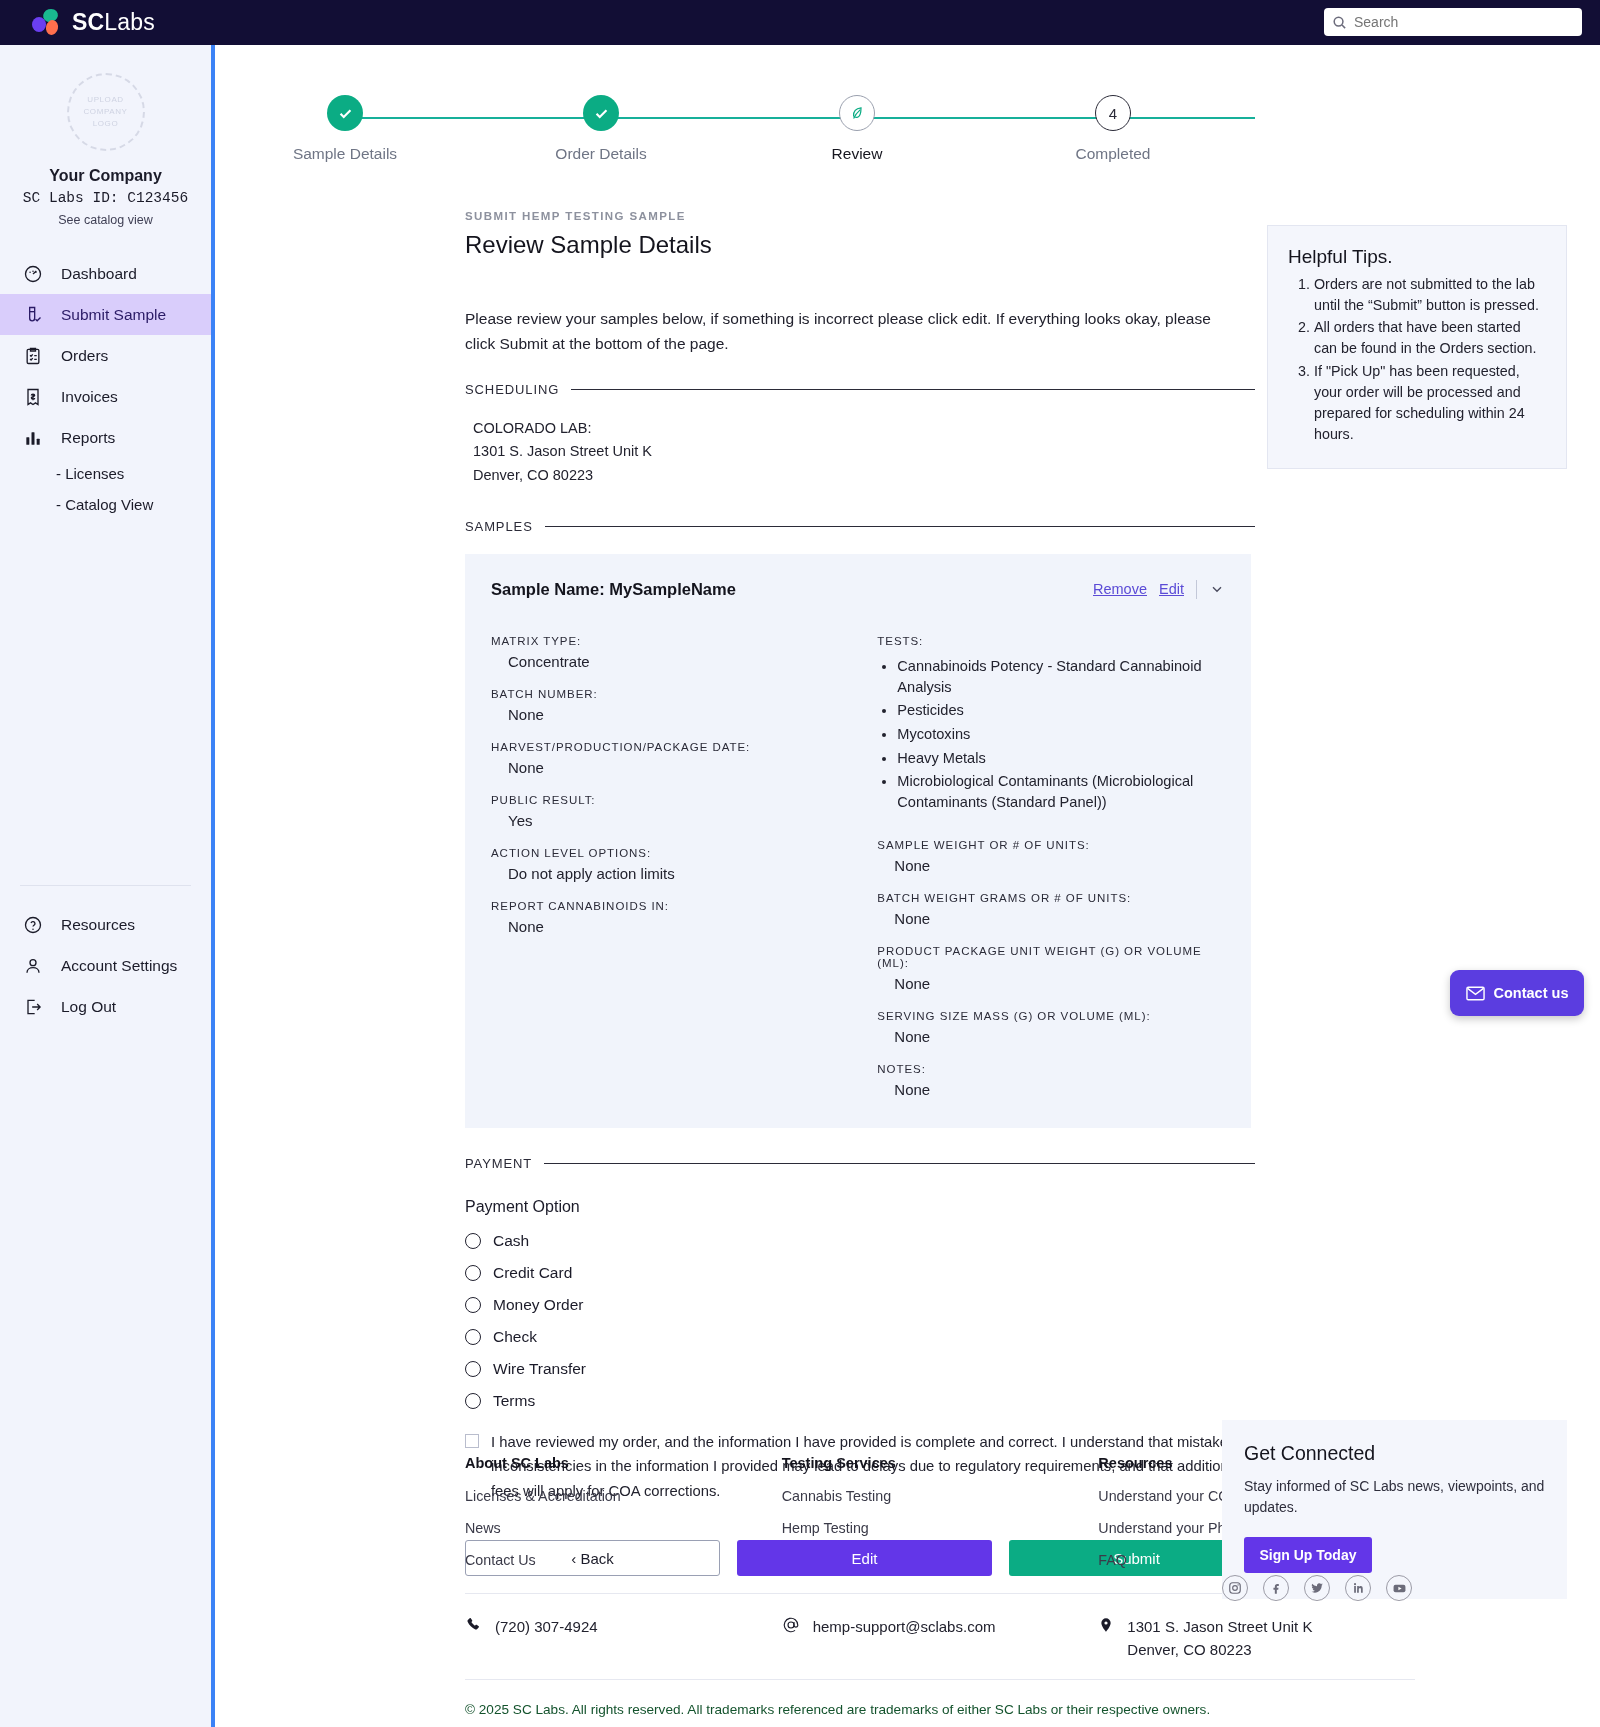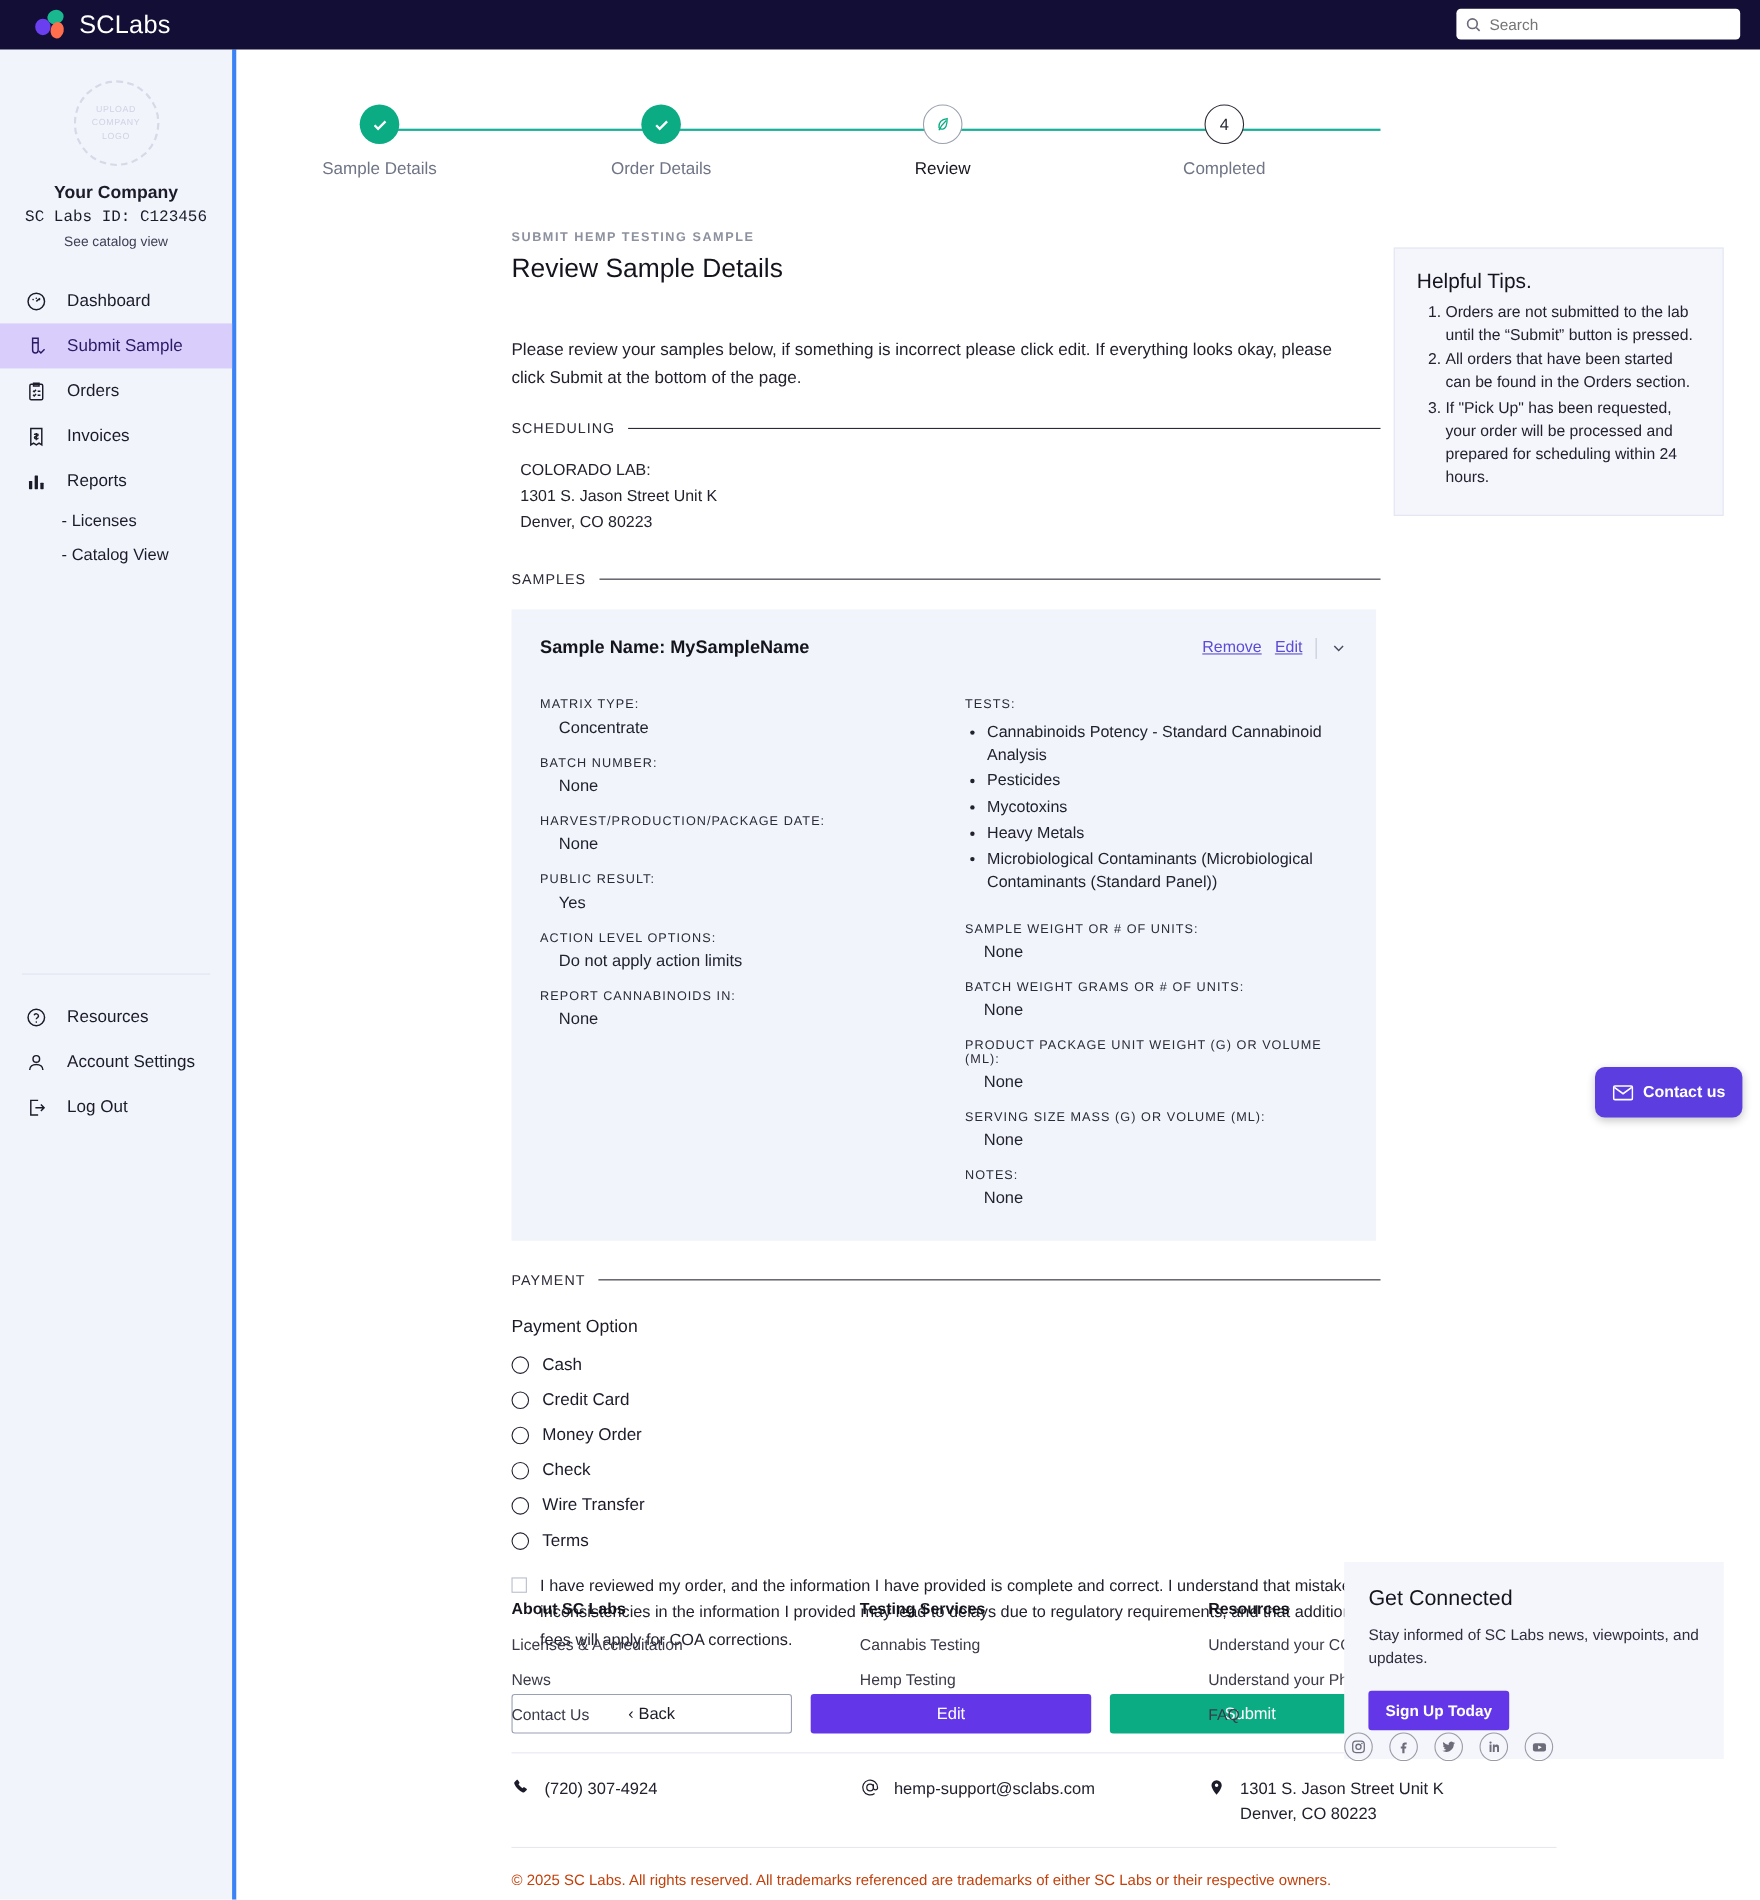--- a/index.html
+++ b/index.html
@@ -19,21 +19,21 @@
     background: #120e35; display: flex; align-items: center;
     padding: 0 18px; z-index: 50;
   }
   .brand { display: flex; align-items: center; gap: 10px; margin-left: 14px; }
   .brand-mark { position: relative; width: 30px; height: 28px; }
   .bm { position: absolute; border-radius: 50%; }
   .bm1 { width: 15px; height: 13px; background: #19b88f; left: 11px; top: 0px; transform: rotate(-18deg); }
   .bm2 { width: 14px; height: 15px; background: #6a3ff0; left: 0px; top: 8px; }
   .bm3 { width: 12px; height: 15px; background: #ff6f4d; left: 14px; top: 11px; transform: rotate(12deg); }
   .brand-text { color: #fff; font-size: 23px; letter-spacing: .2px; }
-  .brand-text b { font-weight: 400; margin-top: 10px; }
+  .brand-text b { font-weight: 700; margin-top: 10px; }
   .brand-text span { font-weight: 400; }
 
   .searchbox {
     position: absolute; right: 18px; top: 8px; width: 258px; height: 28px;
     background: #fff; border-radius: 4px; display: flex; align-items: center;
     padding: 0 8px; gap: 7px;
   }
   .searchbox input {
     border: 0; outline: none; font-size: 14px; color: #6b6b7b;
     font-family: "Liberation Sans", sans-serif; width: 100%; background: transparent;
@@ -171,21 +171,21 @@
   
   .footer { position: absolute; left: 250px; top: 1410px; width: 950px; }
   .fcols { display: flex; }
   .fcol { width: 318px; }
   .fcol h4 { font-size: 14.5px; font-weight: 700; color: #14141d; margin-bottom: 17px; }
   .fcol a { display: block; font-size: 14.3px; color: #3a3a48; margin-bottom: 16px; text-decoration: none; cursor: pointer; }
   .frule { height: 1px; background: #e6e8f0; margin-top: 9px; }
   .fcontact { display: flex; padding: 22px 0 18px; }
   .fc { width: 318px; display: flex; gap: 13px; font-size: 15px; color: #22222e; line-height: 1.5; }
   .frule2 { height: 1px; background: #e6e8f0; }
-  .copy { font-size: 13.6px; color: #c2410c; margin-top: 22px; }
+  .copy { font-size: 13.6px; color: #14532d; margin-top: 22px; }
 
   
   .getconn {
     position: absolute; left: 1222px; top: 1420px; width: 345px;
     background: #f4f6fc; padding: 22px 22px 26px;
   }
   .getconn h3 { font-size: 19.5px; font-weight: 500; color: #14141d; }
   .getconn p { font-size: 14px; color: #2e2e3c; line-height: 1.52; margin-top: 11px; }
   .signup {
     margin-top: 18px; width: 128px; height: 36px; background: #6336e8; color: #fff;

